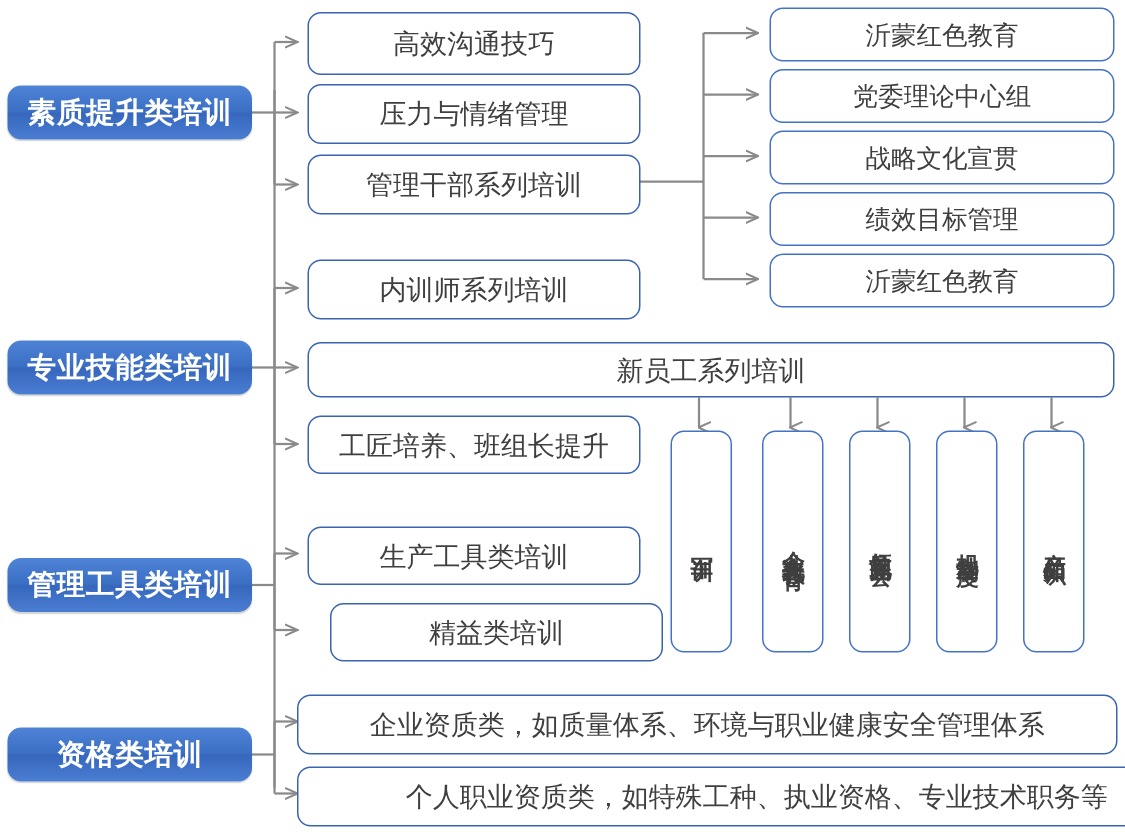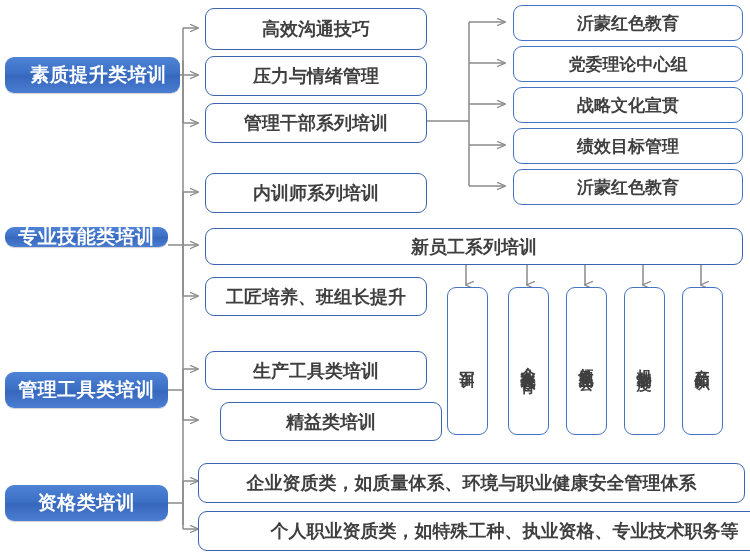--- a/index.html
+++ b/index.html
@@ -22,21 +22,21 @@
     white-space:nowrap;
   }
 
   
   .box{
     position:absolute;
     display:flex;align-items:center;justify-content:center;
     background:#ffffff;
     border:1.6px solid #3a64b0;
     border-radius:9px;
-    color:#3f3f3f;font-weight:bold;
+    color:#3f3f3f;font-weight:normal;
     white-space:nowrap;
   }
   .box.thin{border-width:1.3px;border-color:#4472c4;}
 
   
   .vbox{
     position:absolute;
     background:#ffffff;
     border:1.3px solid #4472c4;
     border-radius:9px;
@@ -99,25 +99,25 @@
       <path d="M183,369 L198,369" marker-end="url(#arw)"></path>
       <path d="M183,420 L198,420" marker-end="url(#arw)"></path>
 
       <path d="M168,503 L183,503"></path>
       <path d="M183,481 L183,529"></path>
       <path d="M183,481 L198,481" marker-end="url(#arw)"></path>
       <path d="M183,529 L198,529" marker-end="url(#arw)"></path>
     </g>
   </svg>
 
-  <div class="cat" style="left:5px;top:57px;width:163px;height:36px;font-size:19px;padding-left:12px;">
+  <div class="cat" style="left:5px;top:57px;width:163px;height:36px;font-size:19px;">
     <span>素质提升类培训</span>
   </div>
 
-  <div class="cat" style="left:5px;top:227px;width:163px;height:20px;font-size:19px;">
+  <div class="cat" style="left:5px;top:227px;width:163px;height:36px;font-size:19px;">
     <span>专业技能类培训</span>
   </div>
 
   <div class="cat" style="left:5px;top:485px;width:163px;height:36px;font-size:19px;">
     <span>资格类培训</span>
   </div>
 
   <div class="cat" style="left:5px;top:372px;width:163px;height:36px;font-size:19px;">
     <span>管理工具类培训</span>
   </div>

